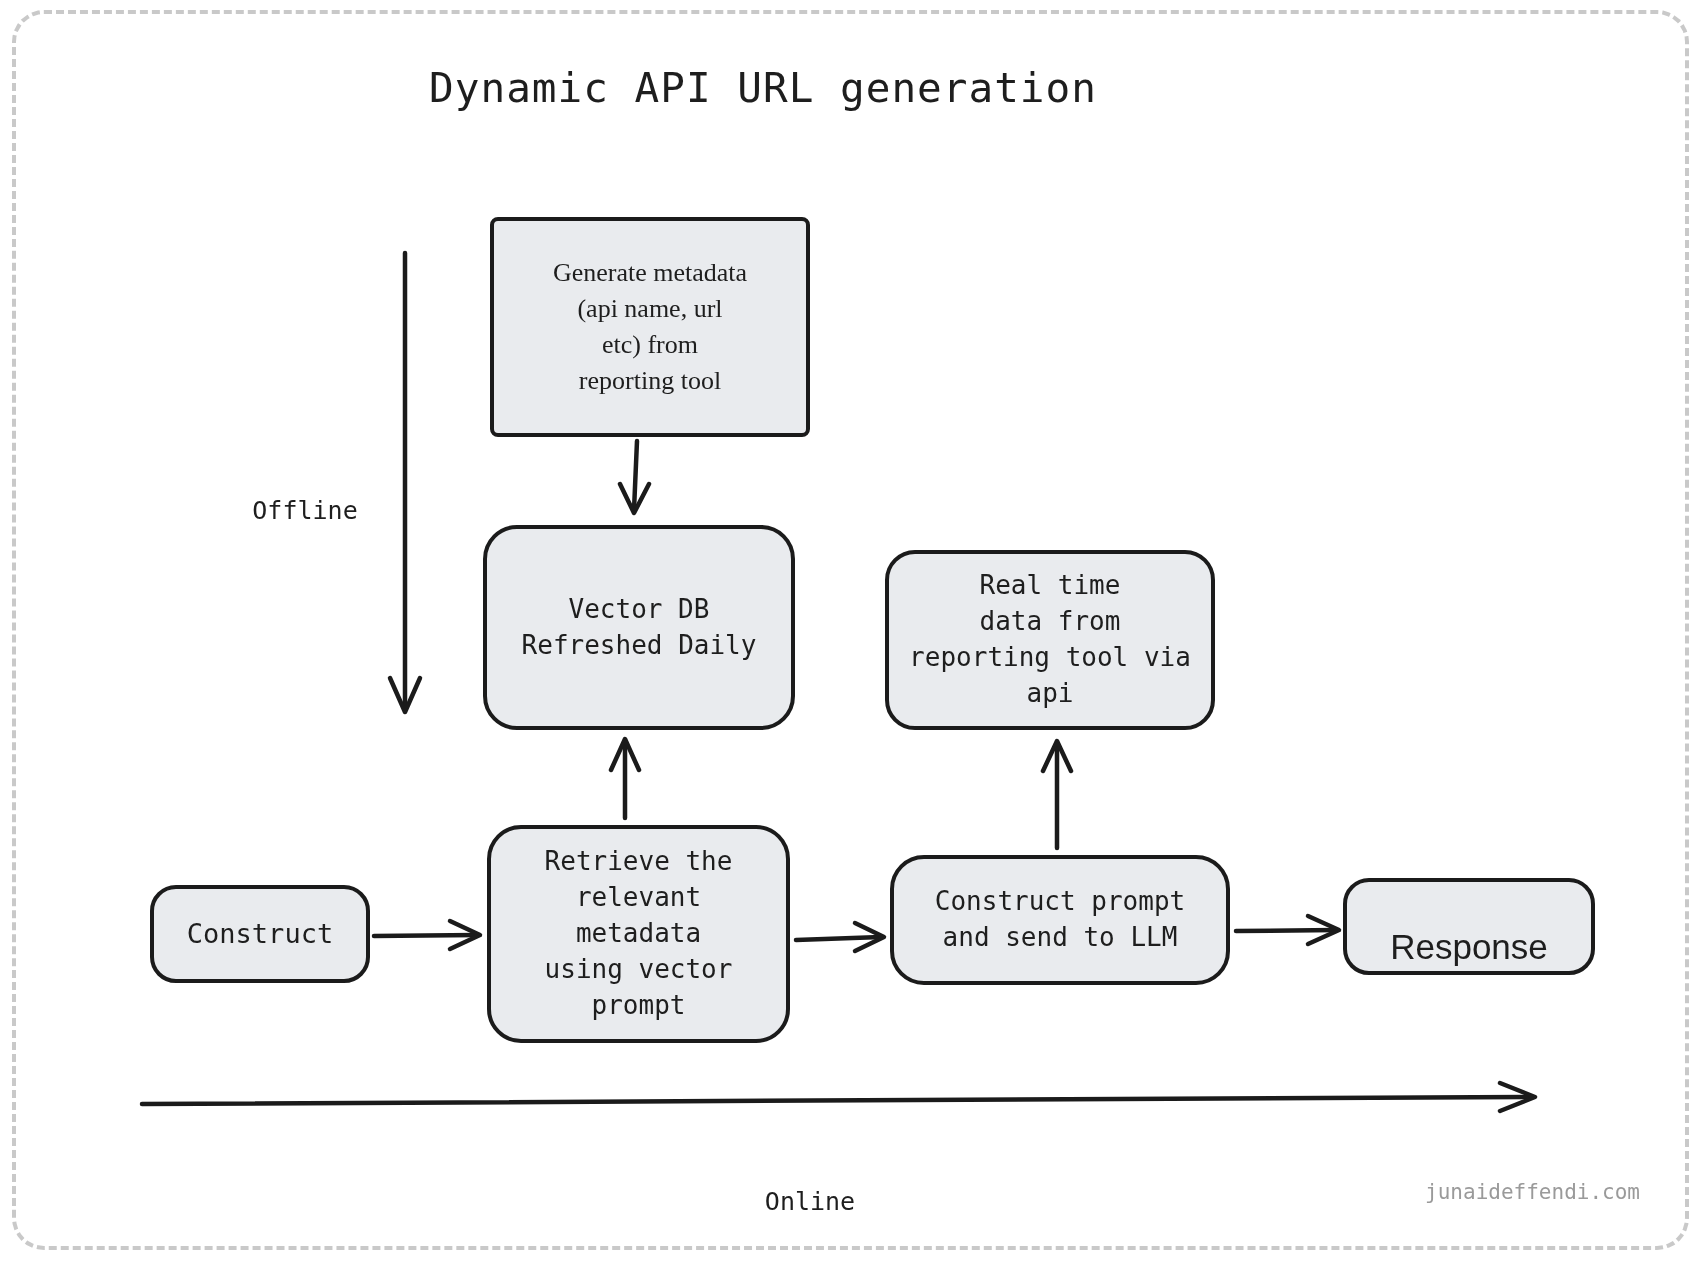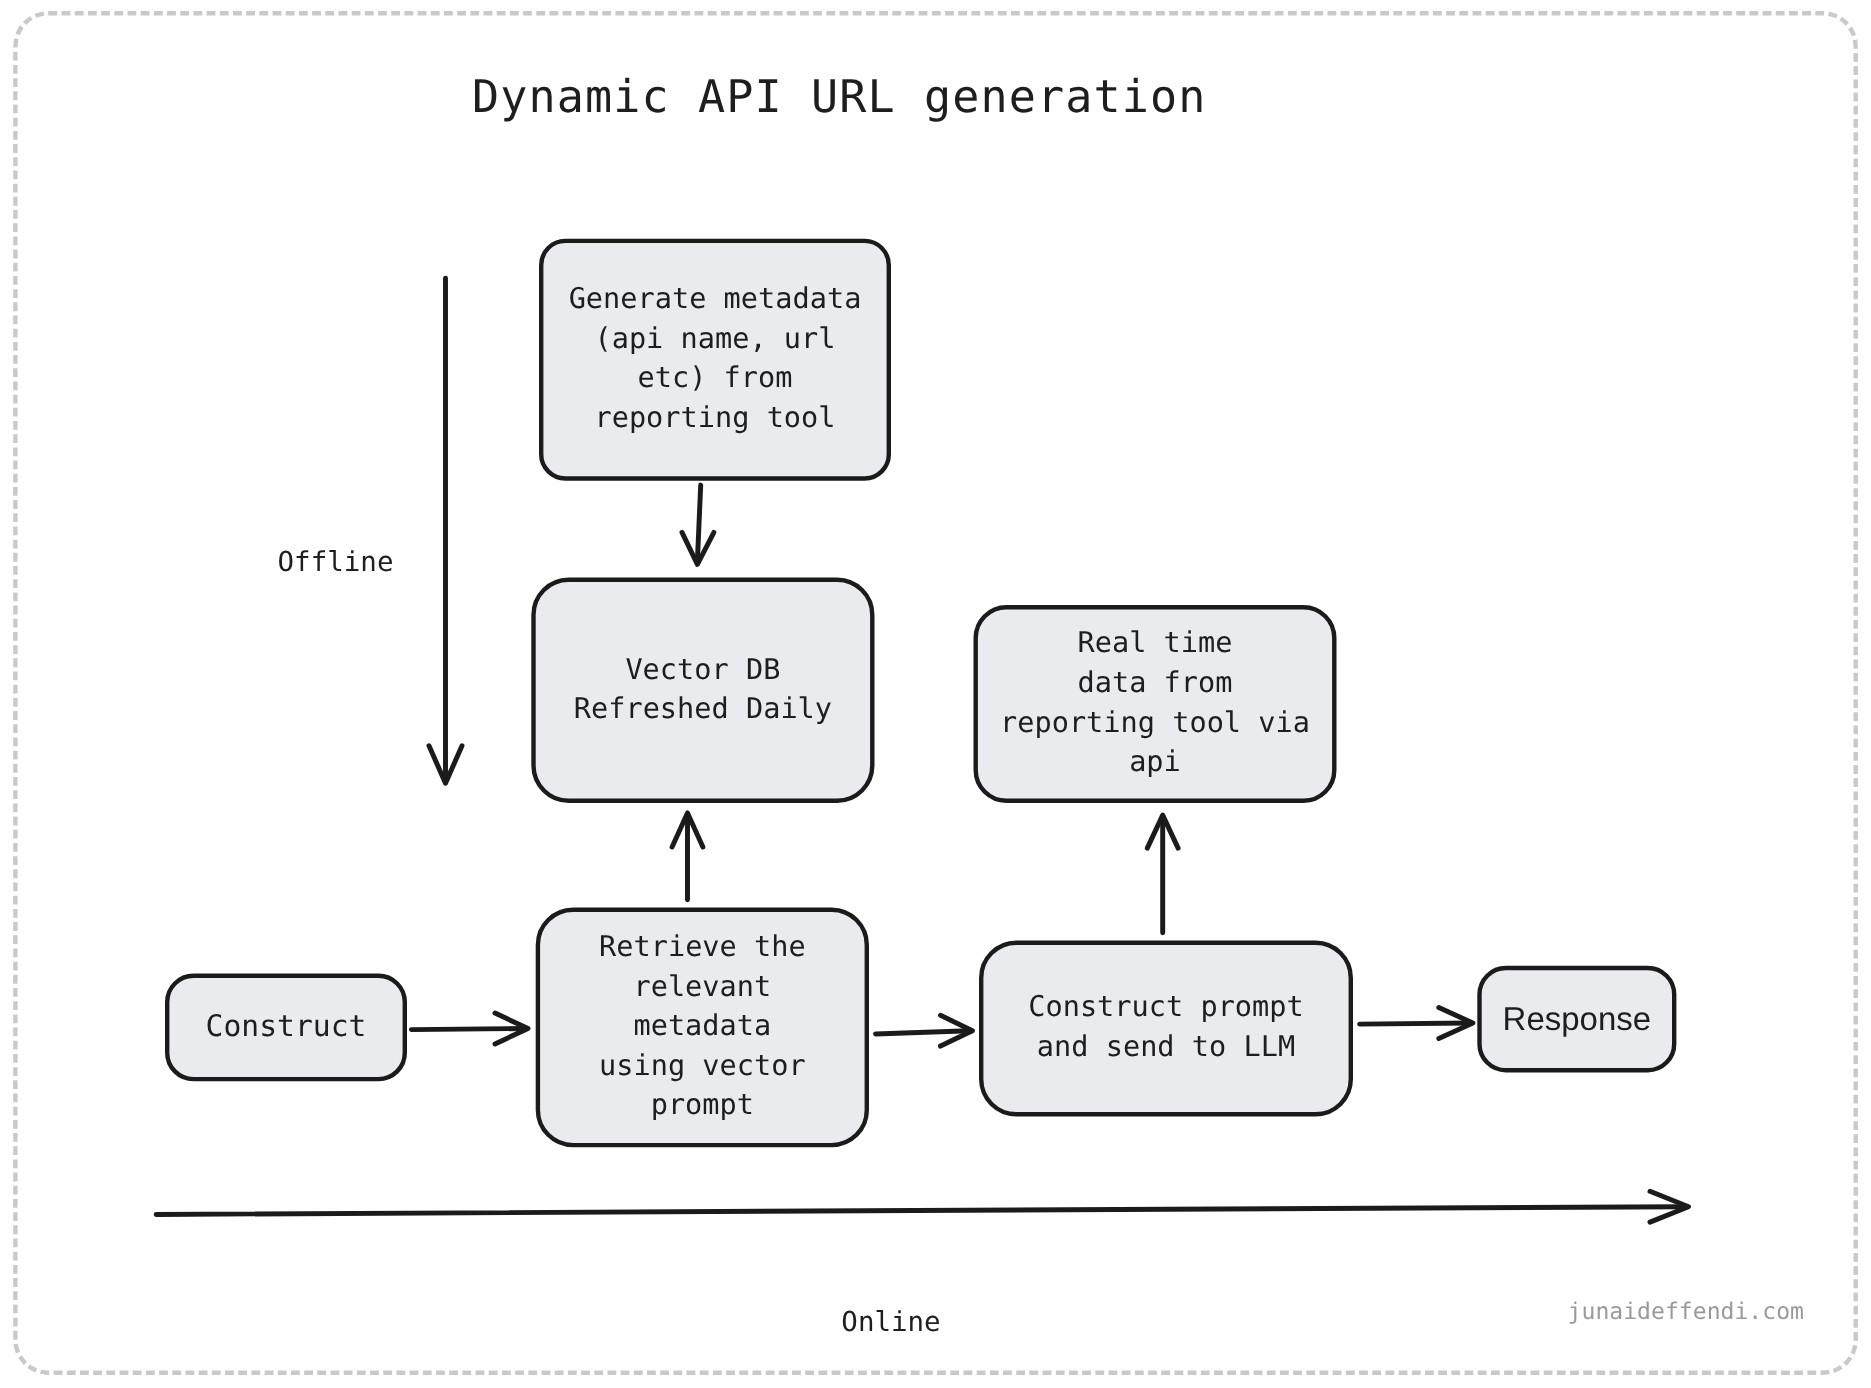--- a/index.html
+++ b/index.html
@@ -28,28 +28,28 @@
   .node{
     position:absolute;
     background:var(--node-fill);
     border:4px solid var(--node-border);
     display:flex;align-items:center;justify-content:center;
     text-align:center;
     font-size:26px;line-height:1.38;
     white-space:pre-line;
     border-radius:28px;
   }
-  .node-generate{left:490px;top:217px;width:320px;height:220px;border-radius:24px;}
+  .node-generate{left:490px;top:217px;width:320px;height:220px;border-radius:8px;font-family:Liberation Serif, serif;}
   .node-vectordb{left:483px;top:525px;width:312px;height:205px;border-radius:34px;}
   .node-realtime{left:885px;top:550px;width:330px;height:180px;border-radius:30px;}
   .node-question{left:150px;top:885px;width:220px;height:98px;border-radius:26px;font-size:27px;}
   .node-retrieve{left:487px;top:825px;width:303px;height:218px;border-radius:34px;}
-  .node-construct{left:890px;top:855px;width:340px;height:160px;border-radius:34px;}
-  .node-response{left:1343px;top:878px;width:181px;height:97px;border-radius:26px;
-    font-family:"Liberation Sans", sans-serif;font-size:30px;}
+  .node-construct{left:890px;top:855px;width:340px;height:130px;border-radius:34px;}
+  .node-response{left:1343px;top:878px;width:252px;height:97px;border-radius:26px;
+    font-family:"Liberation Sans", sans-serif;font-size:35px;align-items:flex-end;}
   .flow-label{
     position:absolute;transform:translateX(-50%);
     font-size:25px;white-space:nowrap;
   }
   .label-offline{left:305px;top:496px;}
   .label-online{left:810px;top:1147px;margin-top:40px;}
   .watermark{
     position:absolute;right:61px;top:1180px;
     font-size:21px;color:var(--watermark);white-space:nowrap;
   }

